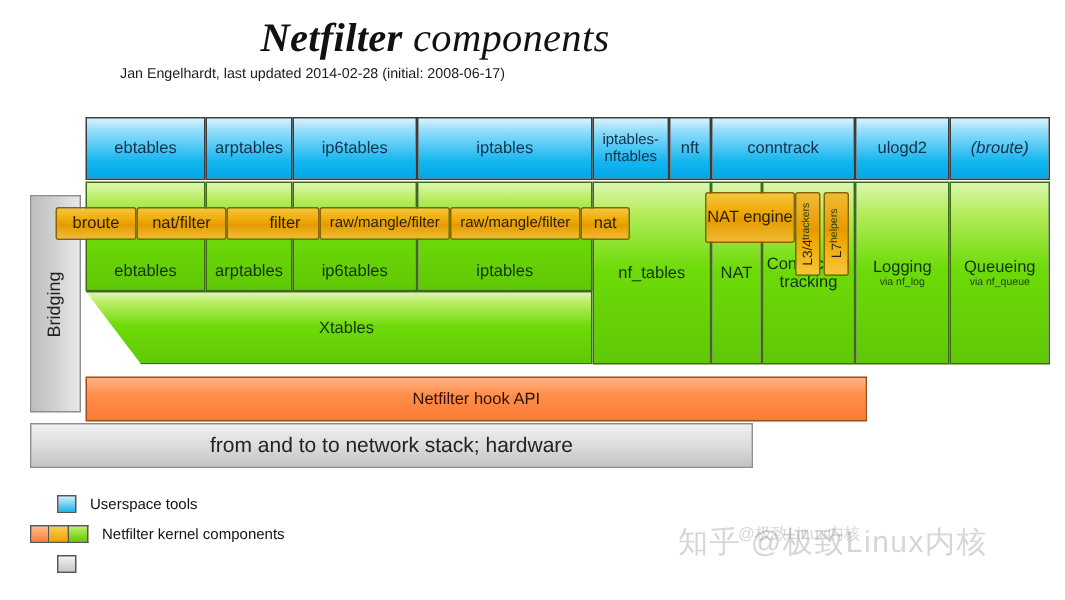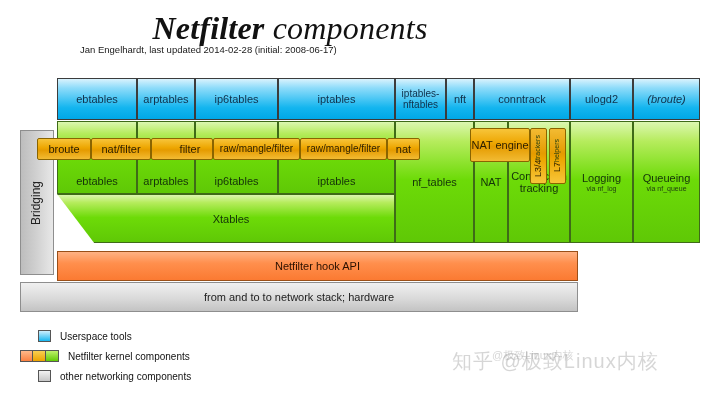--- a/index.html
+++ b/index.html
@@ -11,21 +11,21 @@
     overflow:hidden;
     position:relative;
   }
   .stage{position:absolute;left:0;top:0;width:710px;height:400px;}
 
   
   .title{
     position:absolute;left:80px;top:10px;width:420px;
     text-align:center;
     font-family:"Liberation Serif", serif;
-    font-size:32px;
+    font-size:27px;
     letter-spacing:.2px;
     white-space:nowrap;
   }
   .title .b{font-weight:bold;font-style:italic;}
   .title .i{font-style:italic;}
   .subtitle{
     position:absolute;left:80px;top:44px;width:420px;
     text-align:left;
     font-size:9.5px;
     color:#1a1a1a;
@@ -233,39 +233,38 @@
     </div>
 
   <div class="xtables" style="left:57px;top:194px;width:338px;height:49px;">
     <span>Xtables</span>
     </div>
 
   <div class="box hookapi" style="left:57px;top:251px;width:521px;height:30px;font-size:11px;">
     <span>Netfilter hook API</span>
     </div>
 
-  <div class="box grayflat" style="left:20px;top:282px;width:558px;height:30px;font-size:11px;">
+  <div class="box grayflat" style="left:20px;top:282px;width:482px;height:30px;font-size:14px;">
     <span>from and to to network stack; hardware</span>
     </div>
 
   <div class="legend-row" style="left:38px;top:330px;">
     <span class="sw blue3"></span>
     <span>Userspace tools</span>
   </div>
   <div class="legend-row" style="left:20px;top:350px;">
     <span class="sw3">
       <i class="o"></i>
         <i class="y"></i>
         <i class="g"></i>
     </span>
     <span>Netfilter kernel components</span>
   </div>
   <div class="legend-row" style="left:38px;top:370px;">
     <span class="sw gray3"></span>
-    <span>other networking components</span>
   </div>
 
   <div class="wm">
     <span>知乎 @极致Linux内核</span>
     <span class="small">@极致Linux内核</span>
   </div>
 
 </div>
 
 </body></html>

